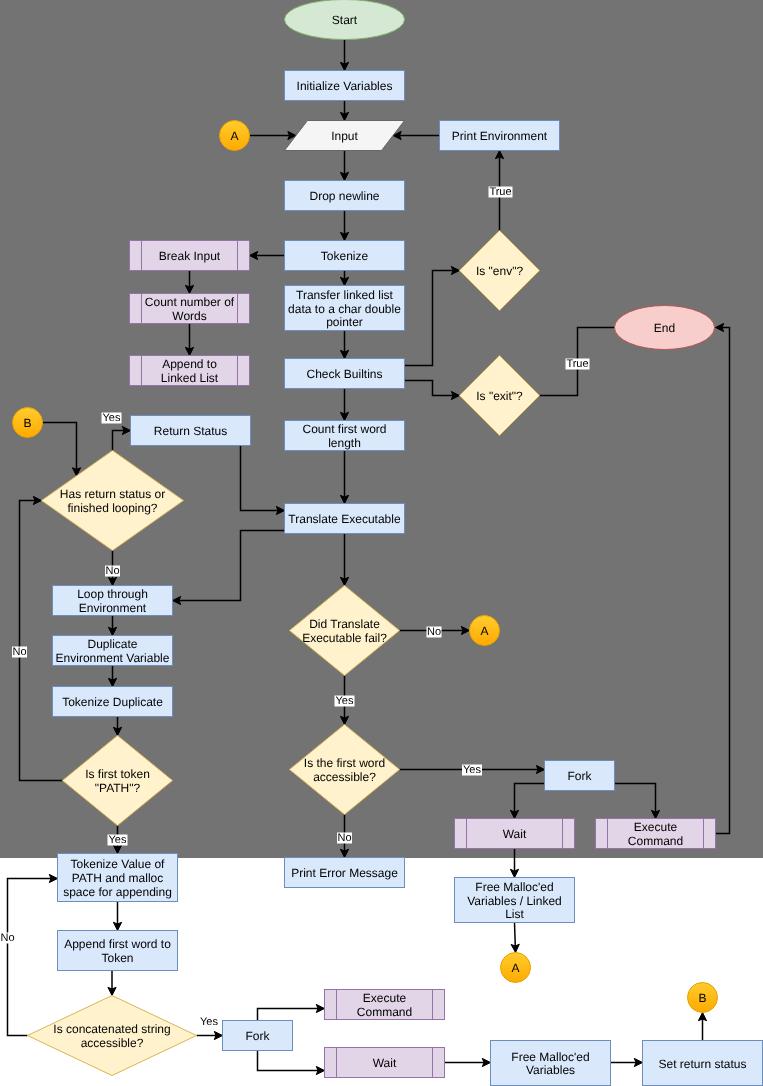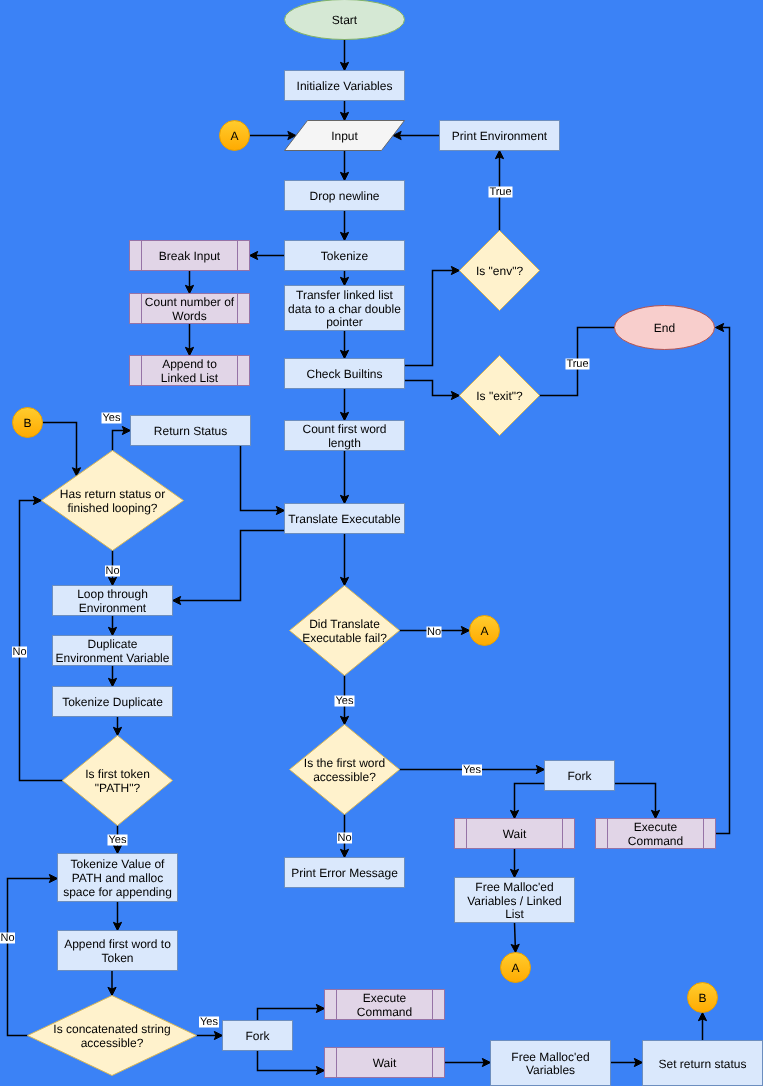--- a/index.html
+++ b/index.html
@@ -1,20 +1,20 @@
 <!DOCTYPE html>
 <html><head>
 <meta charset="utf-8">
 <title>Shell Program Flowchart</title>
 <style>
   html,body{margin:0;padding:0;background:#ffffff;}
   body{width:763px;height:1086px;overflow:hidden;
        font-family:"Liberation Sans", sans-serif;
        -webkit-font-smoothing:antialiased;text-rendering:geometricPrecision;}
-  #canvas{position:relative;width:763px;height:1086px;background:#3b82f6;}
+  #canvas{position:relative;width:763px;height:858px;background:#737373;}
   svg{display:block;shape-rendering:geometricPrecision;}
   text{font-family:"Liberation Sans", sans-serif;}
   .nodelabel{font-size:12px;fill:#000000;}
   .edgelabel{font-size:11px;fill:#000000;}
   .edgepath{fill:none;stroke:#000000;stroke-width:1.5;stroke-linejoin:miter;stroke-linecap:butt;}
   .arrowhead{fill:#000000;stroke:#000000;stroke-width:1;stroke-linejoin:miter;stroke-linecap:butt;}
 </style>
 </head>
 <body>
 

